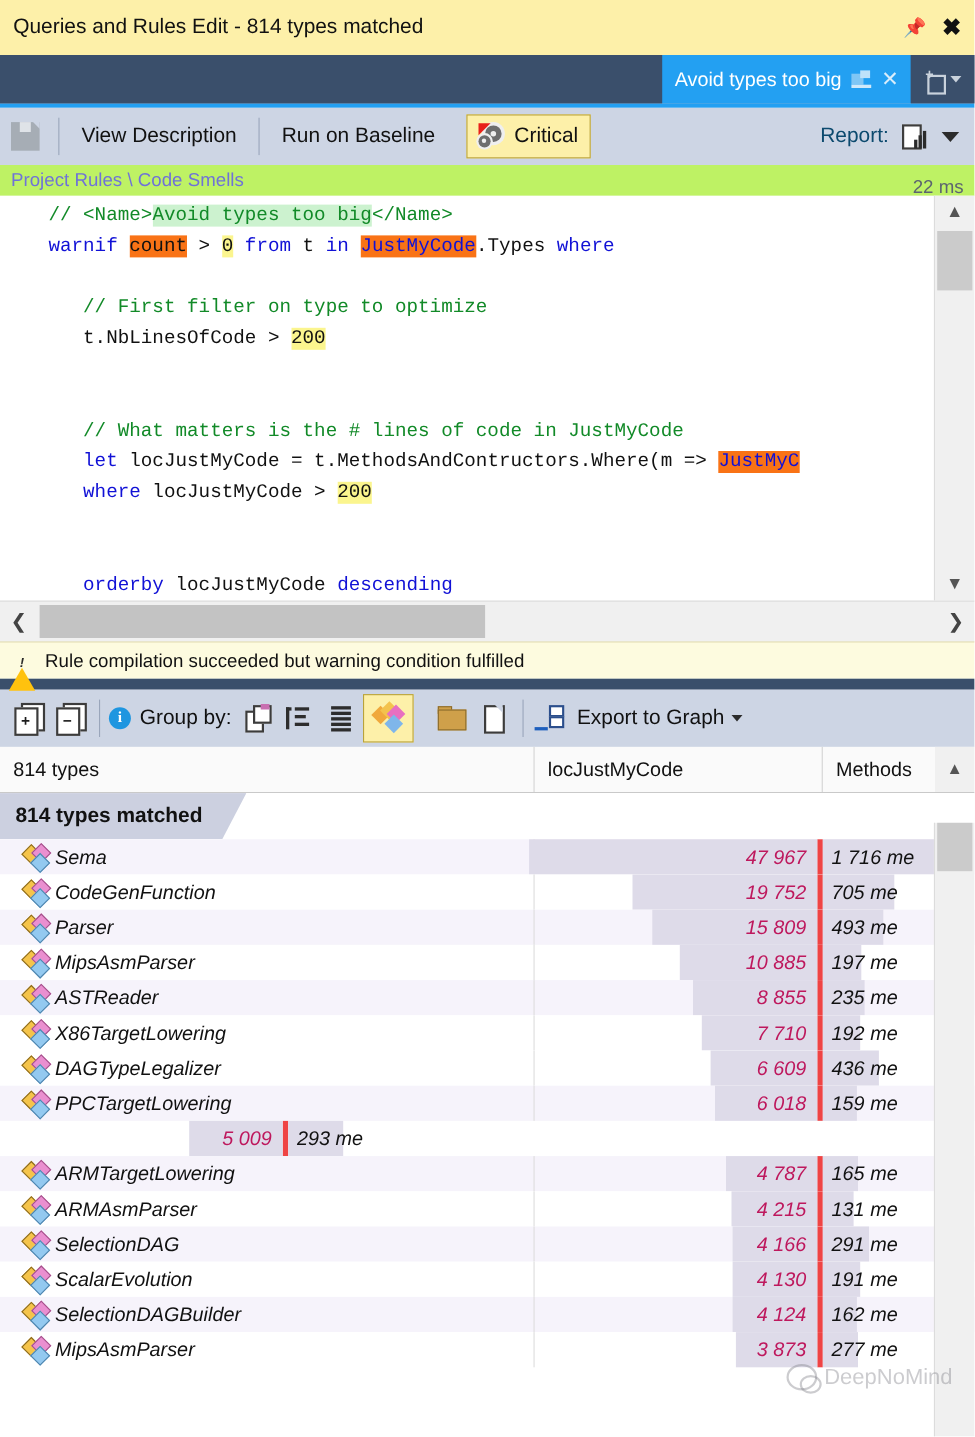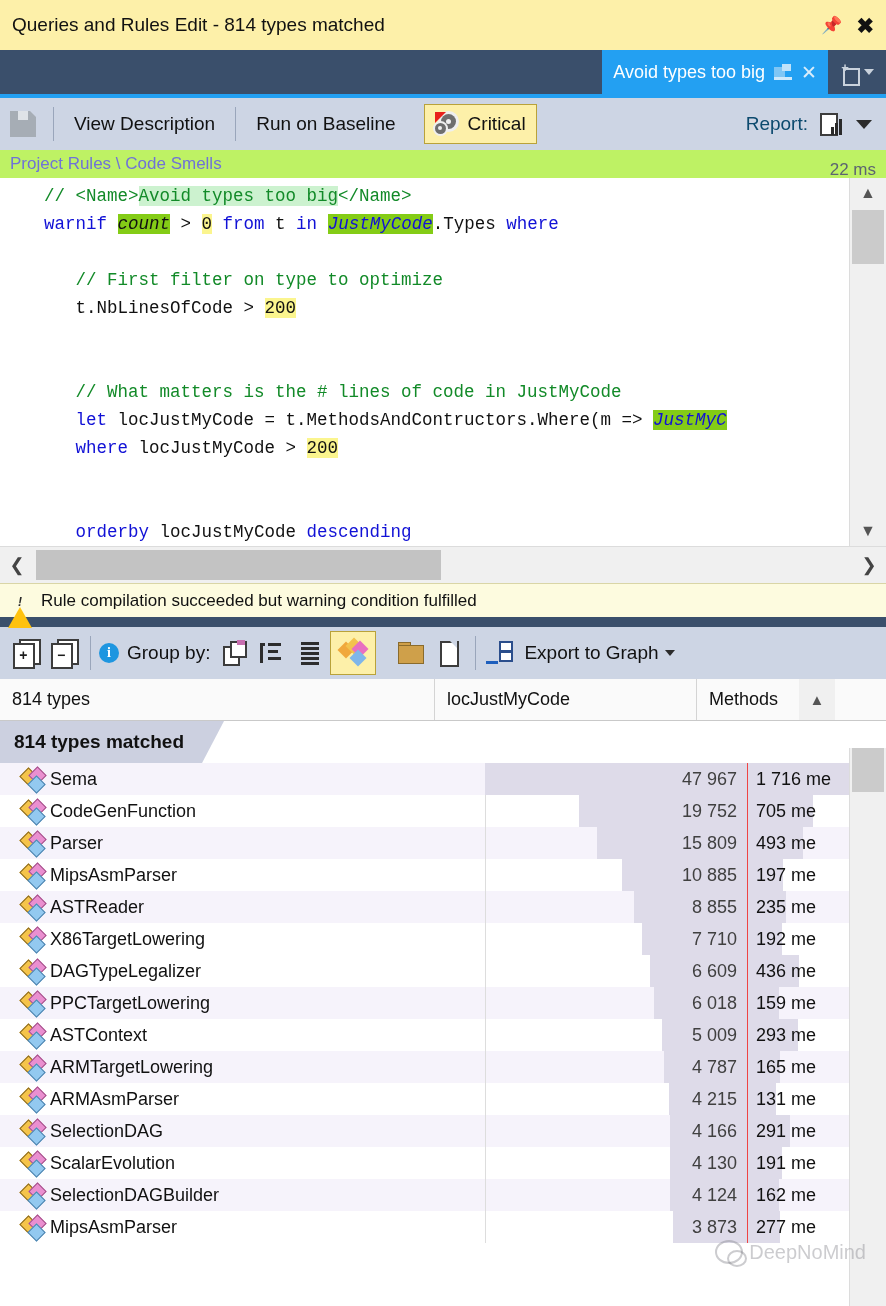--- a/index.html
+++ b/index.html
@@ -89,21 +89,21 @@
   .editor{
     position:absolute;left:0;top:0;right:36px;bottom:0;overflow:hidden;
     font-family:"Liberation Mono", monospace;font-size:17.5px;line-height:28px;
     white-space:pre;padding:4px 0 0 4px;box-sizing:border-box;margin-left:40px;
   }
   .cm{color:#128a28;}
   .kw{color:#1111d6;}
   .pl{color:#111;}
   .hl-g{background:#ccf2cf;}
   .hl-y{background:#fbf58e;}
-  .hl-b{background:#84cc16;font-style:italic;}
+  .hl-b{background:#f97316;}
   .vscroll{
     position:absolute;right:0;top:0;width:36px;bottom:0;background:#f0f0f0;
     border-left:1px solid #dcdcdc;
   }
   .vsb-up,.vsb-dn{height:30px;display:flex;align-items:center;justify-content:center;color:#555;font-size:16px;}
   .vsb-thumb{position:absolute;left:2px;right:2px;top:32px;height:54px;background:#cbcbcb;}
   .vsb-dn{position:absolute;bottom:0;left:0;right:0;}
 
   
   .hscroll{height:36px;background:#f0f0f0;display:flex;align-items:center;position:relative;border-top:1px solid #dcdcdc;}
@@ -156,41 +156,41 @@
   .graphico{position:relative;width:28px;height:24px;}
   .graphico .n{position:absolute;background:#fff;border:2px solid #2b4e8c;}
   .graphico .arr{position:absolute;left:0;bottom:1px;width:12px;height:3px;background:#1e5fbd;}
 
   
   .gridhead{
     height:42px;background:#fafafa;border-bottom:1px solid #c9c9c9;
     display:flex;align-items:center;box-sizing:border-box;
   }
   .gh-cell{font-size:18px;color:#111;padding:0 12px;box-sizing:border-box;height:100%;display:flex;align-items:center;white-space:nowrap;}
-  .gh-c1{width:435px;border-right:1px solid #d4d4d4;}
+  .gh-c1{width:486px;border-right:1px solid #d4d4d4;}
   .gh-c2{width:262px;border-right:1px solid #d4d4d4;}
   .gh-c3{width:102px;}
   .gh-scroll{width:36px;display:flex;align-items:center;justify-content:center;color:#555;font-size:15px;background:#f0f0f0;height:100%;}
 
   .grouprow{height:42px;background:#fff;position:relative;display:flex;align-items:center;}
   .grouptab{
     height:42px;background:#ccd0e0;display:flex;align-items:center;padding:0 26px 0 14px;
     font-size:19px;font-weight:bold;color:#111;box-sizing:border-box;
     clip-path:polygon(0 0, 100% 0, calc(100% - 22px) 100%, 0 100%);
     padding-right:40px;
   }
 
   .gridbody{position:relative;}
-  .row{height:32px;display:flex;align-items:center;position:relative;box-sizing:border-box;}
+  .row{height:32px;display:flex;align-items:center;position:relative;box-sizing:border-box;font-style:italic;}
   .row.odd{background:#f6f3fb;}
   .row.even{background:#ffffff;}
   .c-name{width:486px;display:flex;align-items:center;gap:8px;padding-left:22px;box-sizing:border-box;
       font-size:18px;color:#111;border-right:1px solid #ddd;height:100%;}
   .c-num{width:262px;position:relative;height:100%;display:flex;align-items:center;justify-content:flex-end;
-      padding-right:10px;box-sizing:border-box;font-size:18px;color:#404040;border-right:1px solid #ef4444;}
+      padding-right:10px;box-sizing:border-box;font-size:18px;color:#be185d;border-right:5px solid #ef4444;}
   .c-num .bar{position:absolute;right:0;top:0;bottom:0;background:#dedbe9;}
   .c-num .v{position:relative;z-index:2;}
   .c-meth{width:102px;position:relative;height:100%;display:flex;align-items:center;
       padding-left:8px;box-sizing:border-box;font-size:18px;color:#111;}
   .c-meth .bar{position:absolute;left:0;top:0;bottom:0;background:#dedbe9;}
   .c-meth .v{position:relative;z-index:2;white-space:nowrap;}
   .typeico{position:relative;width:20px;height:20px;flex:none;}
   .typeico .d{position:absolute;width:11px;height:11px;transform:rotate(45deg);border:1px solid #8a6a20;}
   .typeico .d1{left:0;top:1px;background:#f5c44a;}
   .typeico .d2{left:9px;top:0px;background:#ea8fd0;border-color:#a3518a;}
@@ -521,28 +521,20 @@
         <div class="c-num">
           <div class="bar" style="width: 93px;"></div>
           <span class="v">6 018</span>
         </div>
         <div class="c-meth">
           <div class="bar" style="width: 31px;"></div>
           <span class="v">159 me</span>
         </div>
       </div>
       <div class="row even">
-        <div class="c-name">
-          <span class="typeico">
-            <i class="d d1"></i>
-            <i class="d d2"></i>
-            <i class="d d3"></i>
-          </span>
-          <span>ASTContext</span>
-        </div>
         <div class="c-num">
           <div class="bar" style="width: 85px;"></div>
           <span class="v">5 009</span>
         </div>
         <div class="c-meth">
           <div class="bar" style="width: 50px;"></div>
           <span class="v">293 me</span>
         </div>
       </div>
       <div class="row odd">

